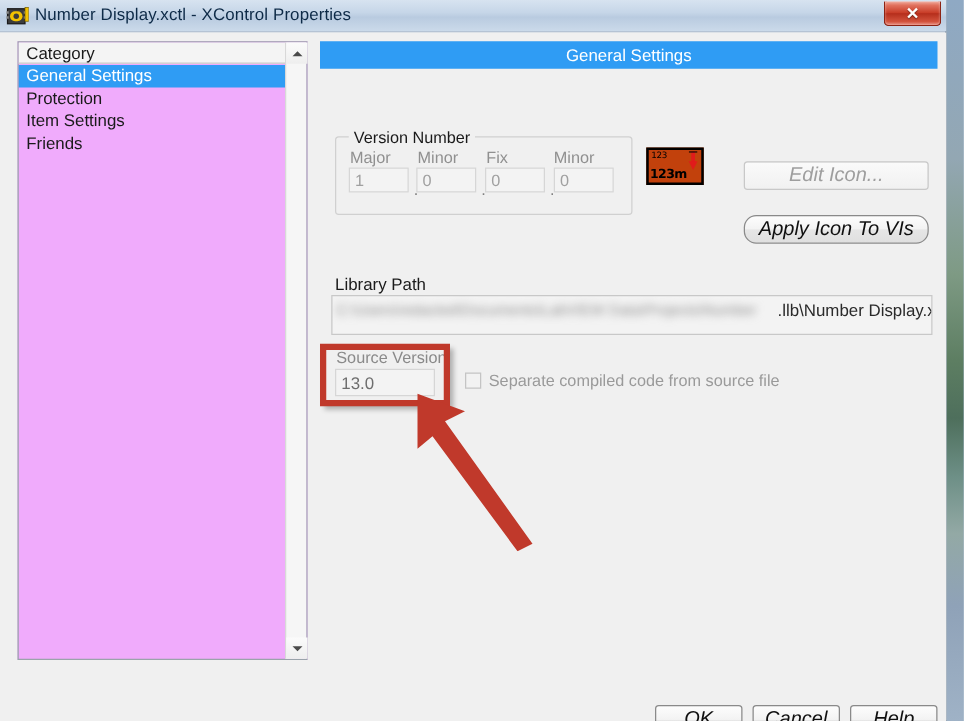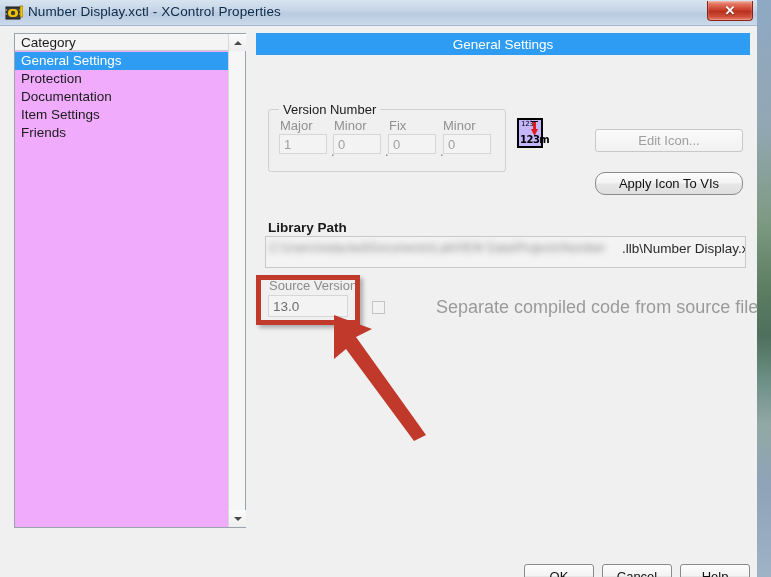--- a/index.html
+++ b/index.html
@@ -220,22 +220,22 @@
     position: absolute;
     font-size: 13px;
     color: #808080;
     top: 118px;
   }
 
   
   .vi-icon {
     position: absolute;
     left: 517px; top: 92px;
-    width: 26px; height: 30px;
-    background: #c4b5fd;
+    width: 46px; height: 30px;
+    background: #c2410c;
     border: 2px solid #000000;
     box-sizing: border-box;
   }
   .vi-icon-top {
     position: absolute;
     left: 2px; top: 0px;
     font-size: 7px;
     font-family: "DejaVu Sans", sans-serif;
     color: #000;
     letter-spacing: -0.3px;
@@ -254,43 +254,43 @@
     right: 3px; top: 1px;
     width: 7px; height: 16px;
   }
 
   .btn {
     position: absolute;
     background: linear-gradient(180deg, #fdfdfd 0%, #f3f3f3 48%, #e6e6e6 52%, #dfdfdf 100%);
     border: 1px solid #8a8a8a;
     border-radius: 3px;
     box-sizing: border-box;
-    font-size: 13px;
+    font-size: 16px;
     color: #101010;
     display: flex;
     align-items: center;
     justify-content: center;
     cursor: default;
     white-space: nowrap;
+    font-style: italic;
   }
   .btn.disabled {
     color: #9e9e9e;
     border-color: #c8c8c8;
     background: linear-gradient(180deg,#fafafa,#f1f1f1);
   }
 
   .btn-edit-icon { left: 595px; top: 103px; width: 148px; height: 23px; }
   .btn-apply-icon{ left: 595px; top: 146px; width: 148px; height: 23px; border-radius: 10px; }
 
   .lp-label {
     position: absolute;
     left: 268px; top: 194px;
     font-size: 13.5px;
     color: #1a1a1a;
-    font-weight: bold;
   }
   .lp-input {
     position: absolute;
     left: 265px; top: 210px;
     width: 481px; height: 32px;
     background: #f3f3f3;
     border: 1px solid #c8c8c8;
     box-sizing: border-box;
     overflow: hidden;
   }
@@ -340,24 +340,23 @@
     align-items: center;
   }
   .chk-box {
     width: 13px; height: 13px;
     border: 1px solid #c4c4c4;
     background: #f2f2f2;
     box-sizing: border-box;
     margin-right: 6px;
   }
   .chk-label {
-    font-size: 18px;
+    font-size: 13px;
     color: #9a9a9a;
     white-space: nowrap;
-    margin-left: 45px;
   }
 
   
   .anno-rect {
     position: absolute;
     left: 256px; top: 249px;
     width: 104px; height: 50px;
     border: 5px solid #c0392b;
     box-sizing: border-box;
     box-shadow: 3px 3px 4px rgba(0,0,0,0.28);
@@ -403,21 +402,20 @@
       </div>
     </div>
 
     <div class="client">
 
       <div class="catbox">
         <div class="cat-header">Category</div>
         <div class="cat-list">
           <div class="cat-item selected">General Settings</div>
           <div class="cat-item">Protection</div>
-          <div class="cat-item">Documentation</div>
           <div class="cat-item">Item Settings</div>
           <div class="cat-item">Friends</div>
         </div>
         <div class="cat-scroll">
           <div class="scroll-arrow up">
               <div class="tri-up"></div>
             </div>
           <div class="scroll-arrow down">
               <div class="tri-down"></div>
             </div>

